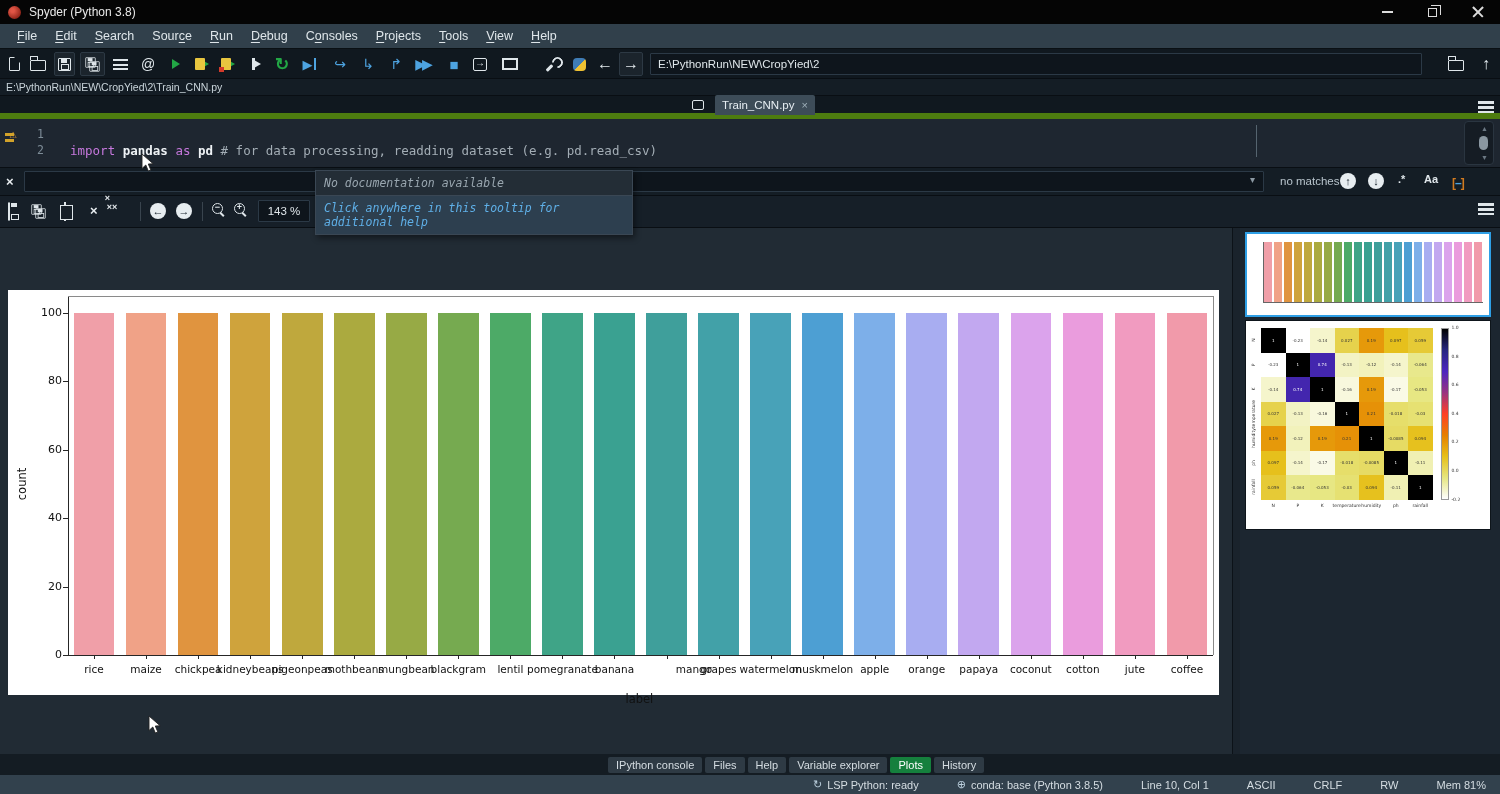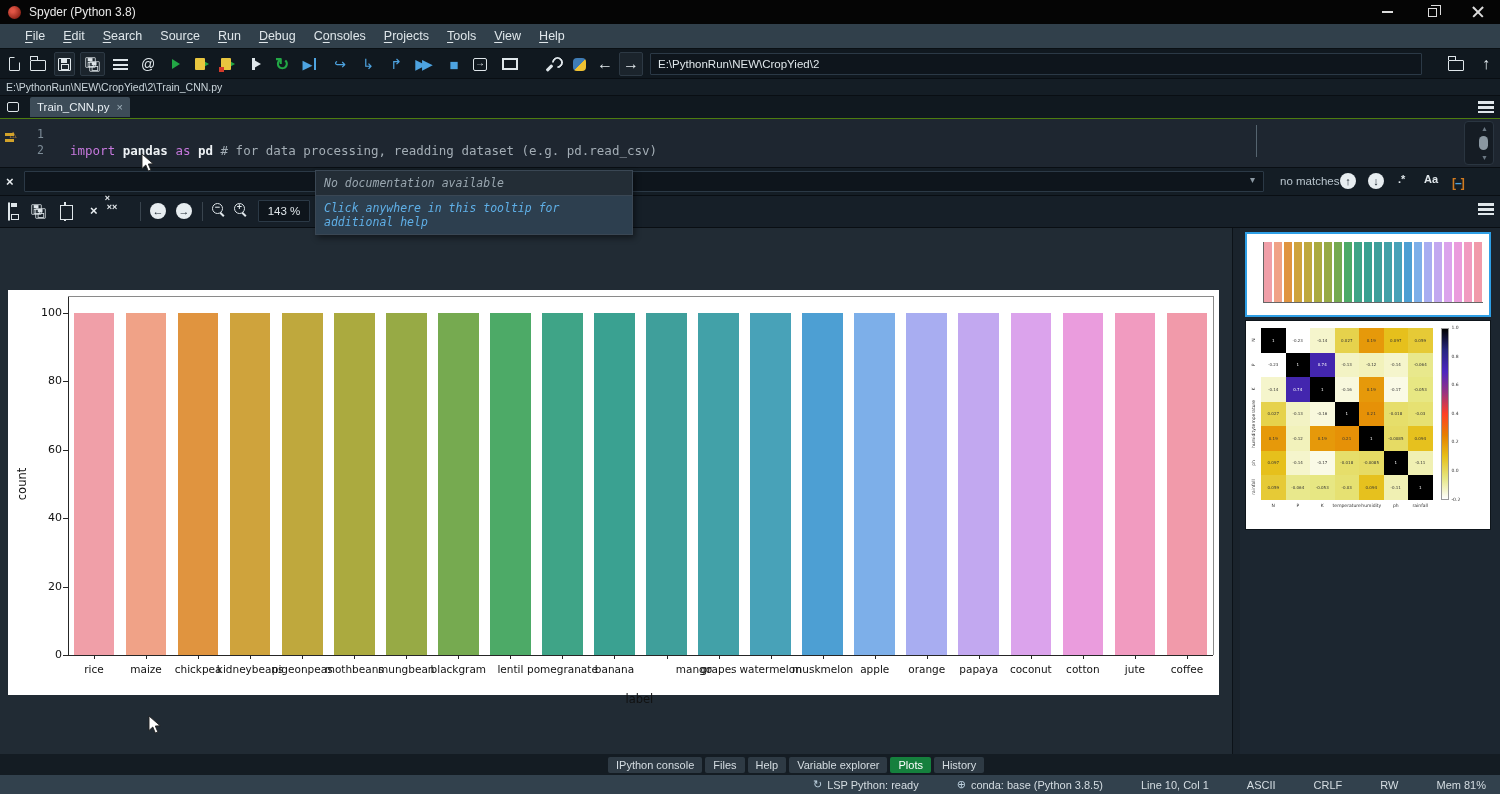--- a/index.html
+++ b/index.html
@@ -19,21 +19,21 @@
   .wc-min { width:11px; height:2px; background:#dcdcdc; }
   .wc-restore { width:9px; height:9px; border:1px solid #dcdcdc; position:relative; }
   .wc-restore::before { content:""; position:absolute; left:2px; top:-4px; width:9px; height:9px;
     border:1px solid #dcdcdc; border-left:none; border-bottom:none; }
   .wc-x { width:12px; height:12px; position:relative; }
   .wc-x::before,.wc-x::after { content:""; position:absolute; left:-1px; top:5px; width:14px; height:1.6px; background:#dcdcdc; }
   .wc-x::before { transform:rotate(45deg); } .wc-x::after { transform:rotate(-45deg); }
 
   
   .menubar { position:absolute; left:0; top:24px; width:1500px; height:25px; background:#31404b;
-    display:flex; align-items:center; padding-left:16px; border-bottom:1px solid #0a1014; }
+    display:flex; align-items:center; padding-left:8px; border-bottom:1px solid #0a1014; }
   .menu-item { color:#dfe6ea; font-size:12.5px; padding:3px 9px; }
   .menu-item u { text-underline-offset:2px; }
 
   
   .maintoolbar { position:absolute; left:0; top:49px; width:1500px; height:30px; background:#10181f;
     border-bottom:1px solid #090e13; }
   .tbtn { position:absolute; top:3px; height:24px; min-width:20px; display:flex; align-items:center;
     justify-content:center; color:#e3eaee; }
   .tbtn.boxed { background:#1b242c; border:1px solid #2d3944; border-radius:2px; padding:0 3px; }
   .glyph { font-size:14px; line-height:1; }
@@ -94,21 +94,21 @@
   .icon-brush { width:13px; height:13px; border-radius:2px; transform:rotate(-45deg);
     background:linear-gradient(to bottom,#f0c232 45%,#4da3e0 45%); }
   .bracket-orange { color:#d07a20; font-size:12px; font-weight:bold; }
   .bracket-blue { color:#4da3e0; font-size:12px; font-weight:bold; margin:0 -1px; }
 
   
   .crumbrow { position:absolute; left:0; top:79px; width:1500px; height:17px; background:#141d25;
     color:#c9d4da; font-size:10.5px; display:flex; align-items:center; padding-left:6px;
     border-bottom:1px solid #090e13; }
   .tabrow { position:absolute; left:0; top:96px; width:1500px; height:23px; background:#10181f;
-    display:flex; align-items:center; border-bottom:1px solid #4d7c0f; }
+    display:flex; align-items:center; border-bottom:6px solid #4d7c0f;justify-content:center; }
   .browse-tabs { width:26px; height:19px; display:flex; align-items:center; justify-content:center; }
   .browse-tabs .bx { width:12px; height:10px; border:1.5px solid #dfe6ea; border-radius:2px; }
   .edtab { height:20px; background:#3d4c58; border-radius:2px 2px 0 0; display:flex; align-items:center;
     padding:0 7px; margin-left:4px; }
   .edtab .lbl { color:#e6edf2; font-size:11.5px; }
   .edtab .x { color:#9fb0ba; font-size:11px; margin-left:7px; }
   .row-hamburger { position:absolute; right:6px; top:5px; }
 
   
   .editor { position:absolute; left:0; top:119px; width:1500px; height:49px; background:#1e2630;

